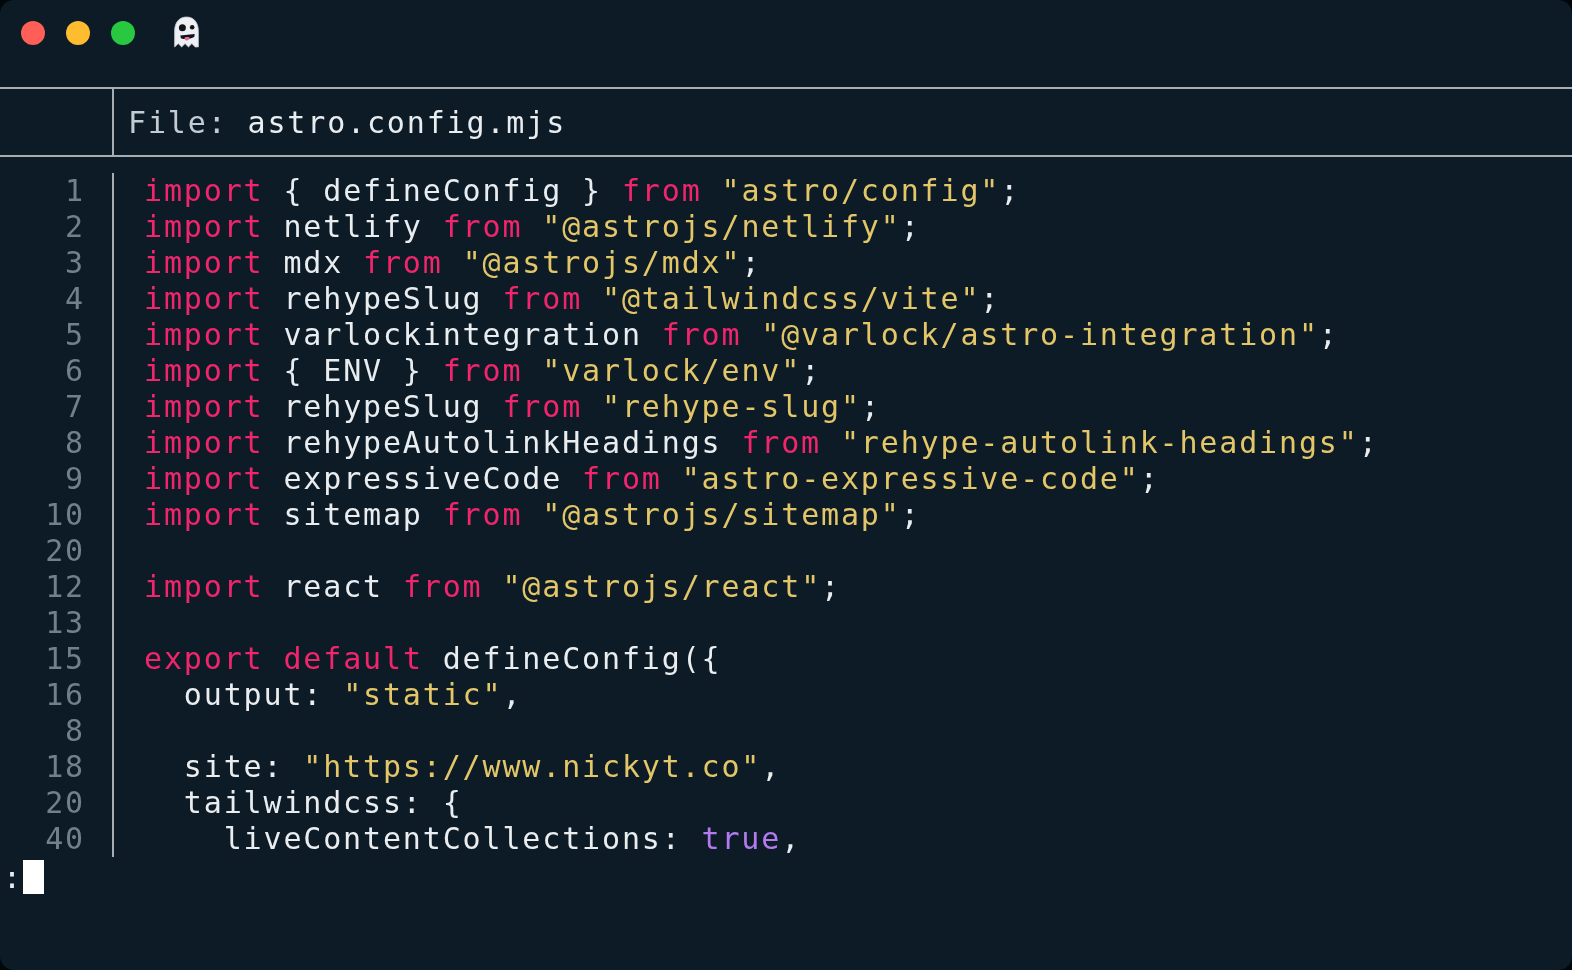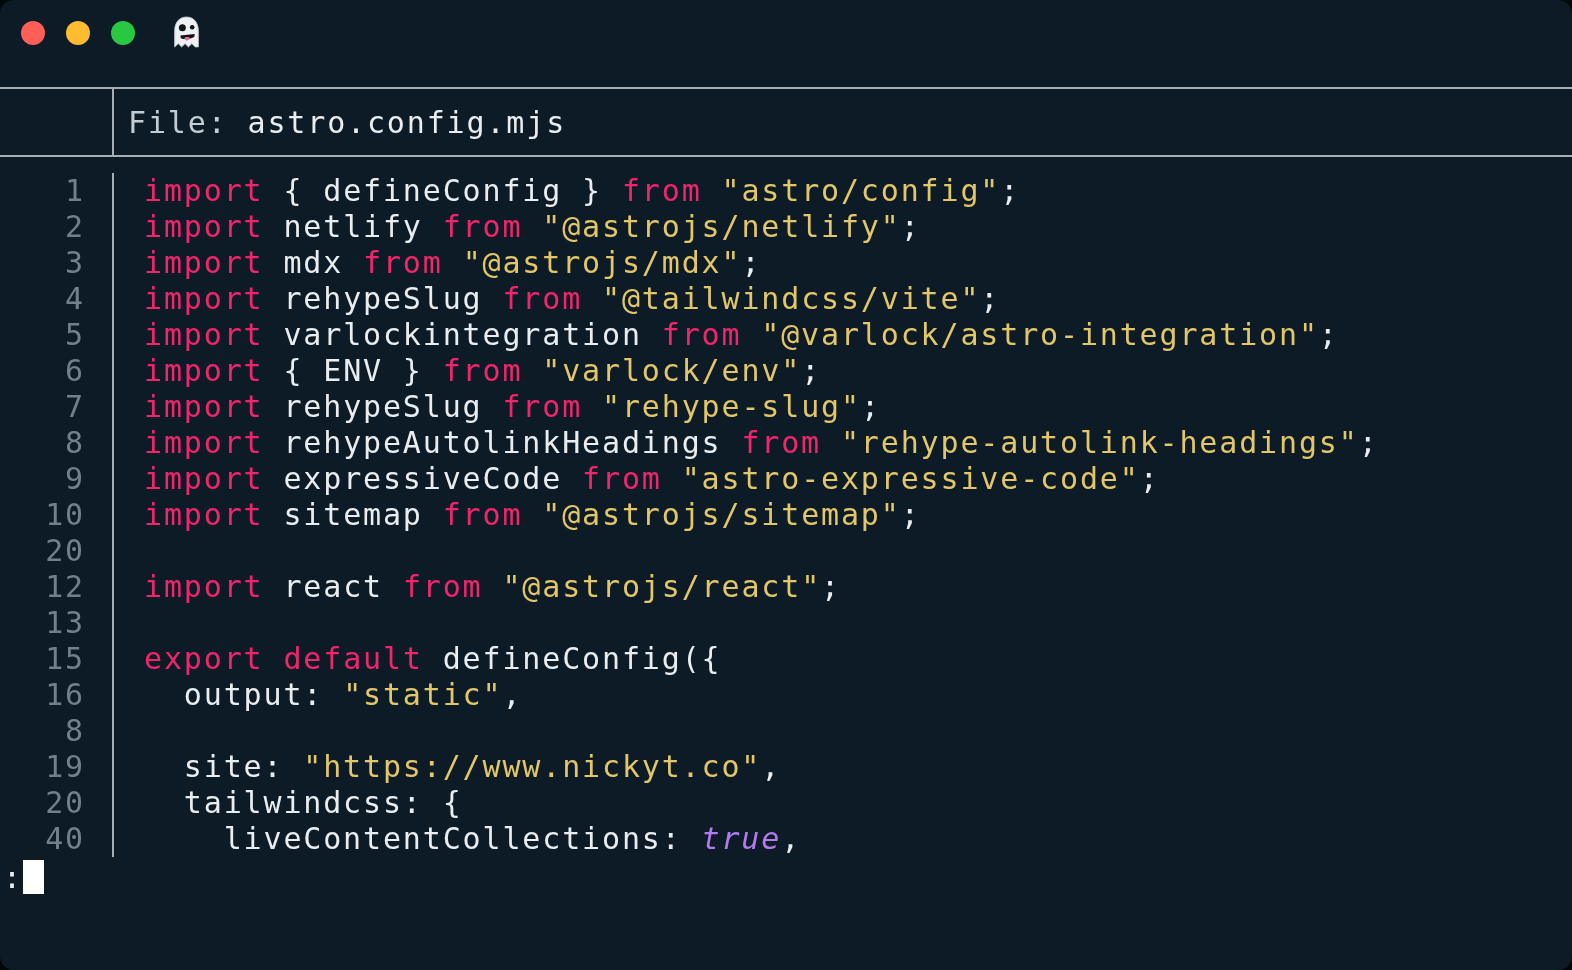--- a/index.html
+++ b/index.html
@@ -73,21 +73,21 @@
     color: var(--ln);
     text-align: right;
     padding-right: 27px;
     box-sizing: border-box;
   }
   .line-content { padding-left: 30px; }
   .tok-kw   { color: var(--kw); }
   .tok-pl   { color: var(--fg); }
   .tok-str  { color: var(--str); }
   .tok-cmt  { color: var(--cmt); }
-  .tok-bool { color: var(--bool); font-style: italic; }
+  .tok-bool { color: var(--bool); }
   
   .pager-row {
     display: flex;
     align-items: center;
     height: 40px;
     font-size: 30px;
     letter-spacing: 1.85px;
     color: var(--fg);
     padding-left: 3px;
   }
@@ -132,21 +132,21 @@
       <div class="code-row"><span class="ln">7</span><span class="line-content"><span class="tok-kw">import</span><span class="tok-pl"> rehypeSlug </span><span class="tok-kw">from</span><span class="tok-pl"> </span><span class="tok-str">"rehype-slug"</span><span class="tok-pl">;</span></span></div>
       <div class="code-row"><span class="ln">8</span><span class="line-content"><span class="tok-kw">import</span><span class="tok-pl"> rehypeAutolinkHeadings </span><span class="tok-kw">from</span><span class="tok-pl"> </span><span class="tok-str">"rehype-autolink-headings"</span><span class="tok-pl">;</span></span></div>
       <div class="code-row"><span class="ln">9</span><span class="line-content"><span class="tok-kw">import</span><span class="tok-pl"> expressiveCode </span><span class="tok-kw">from</span><span class="tok-pl"> </span><span class="tok-str">"astro-expressive-code"</span><span class="tok-pl">;</span></span></div>
       <div class="code-row"><span class="ln">10</span><span class="line-content"><span class="tok-kw">import</span><span class="tok-pl"> sitemap </span><span class="tok-kw">from</span><span class="tok-pl"> </span><span class="tok-str">"@astrojs/sitemap"</span><span class="tok-pl">;</span></span></div>
       <div class="code-row"><span class="ln">20</span><span class="line-content"></span></div>
       <div class="code-row"><span class="ln">12</span><span class="line-content"><span class="tok-kw">import</span><span class="tok-pl"> react </span><span class="tok-kw">from</span><span class="tok-pl"> </span><span class="tok-str">"@astrojs/react"</span><span class="tok-pl">;</span></span></div>
       <div class="code-row"><span class="ln">13</span><span class="line-content"></span></div>
       <div class="code-row"><span class="ln">15</span><span class="line-content"><span class="tok-kw">export</span><span class="tok-pl"> </span><span class="tok-kw">default</span><span class="tok-pl"> defineConfig({</span></span></div>
       <div class="code-row"><span class="ln">16</span><span class="line-content"><span class="tok-pl">  output: </span><span class="tok-str">"static"</span><span class="tok-pl">,</span></span></div>
       <div class="code-row"><span class="ln">8</span></div>
-      <div class="code-row"><span class="ln">19</span><span class="line-content"><span class="tok-pl">  site: </span><span class="tok-str">"https://www.nickyt.co"</span><span class="tok-pl">,</span></span></div>
+      <div class="code-row"><span class="ln">18</span><span class="line-content"><span class="tok-pl">  site: </span><span class="tok-str">"https://www.nickyt.co"</span><span class="tok-pl">,</span></span></div>
       <div class="code-row"><span class="ln">20</span><span class="line-content"><span class="tok-pl">  tailwindcss: {</span></span></div>
       <div class="code-row"><span class="ln">40</span><span class="line-content"><span class="tok-pl">    liveContentCollections: </span><span class="tok-bool">true</span><span class="tok-pl">,</span></span></div>
     </div>
 
   <div class="pager-row">
     <span>:</span>
       <span class="block-cursor"></span>
   </div>
 
 </div>

